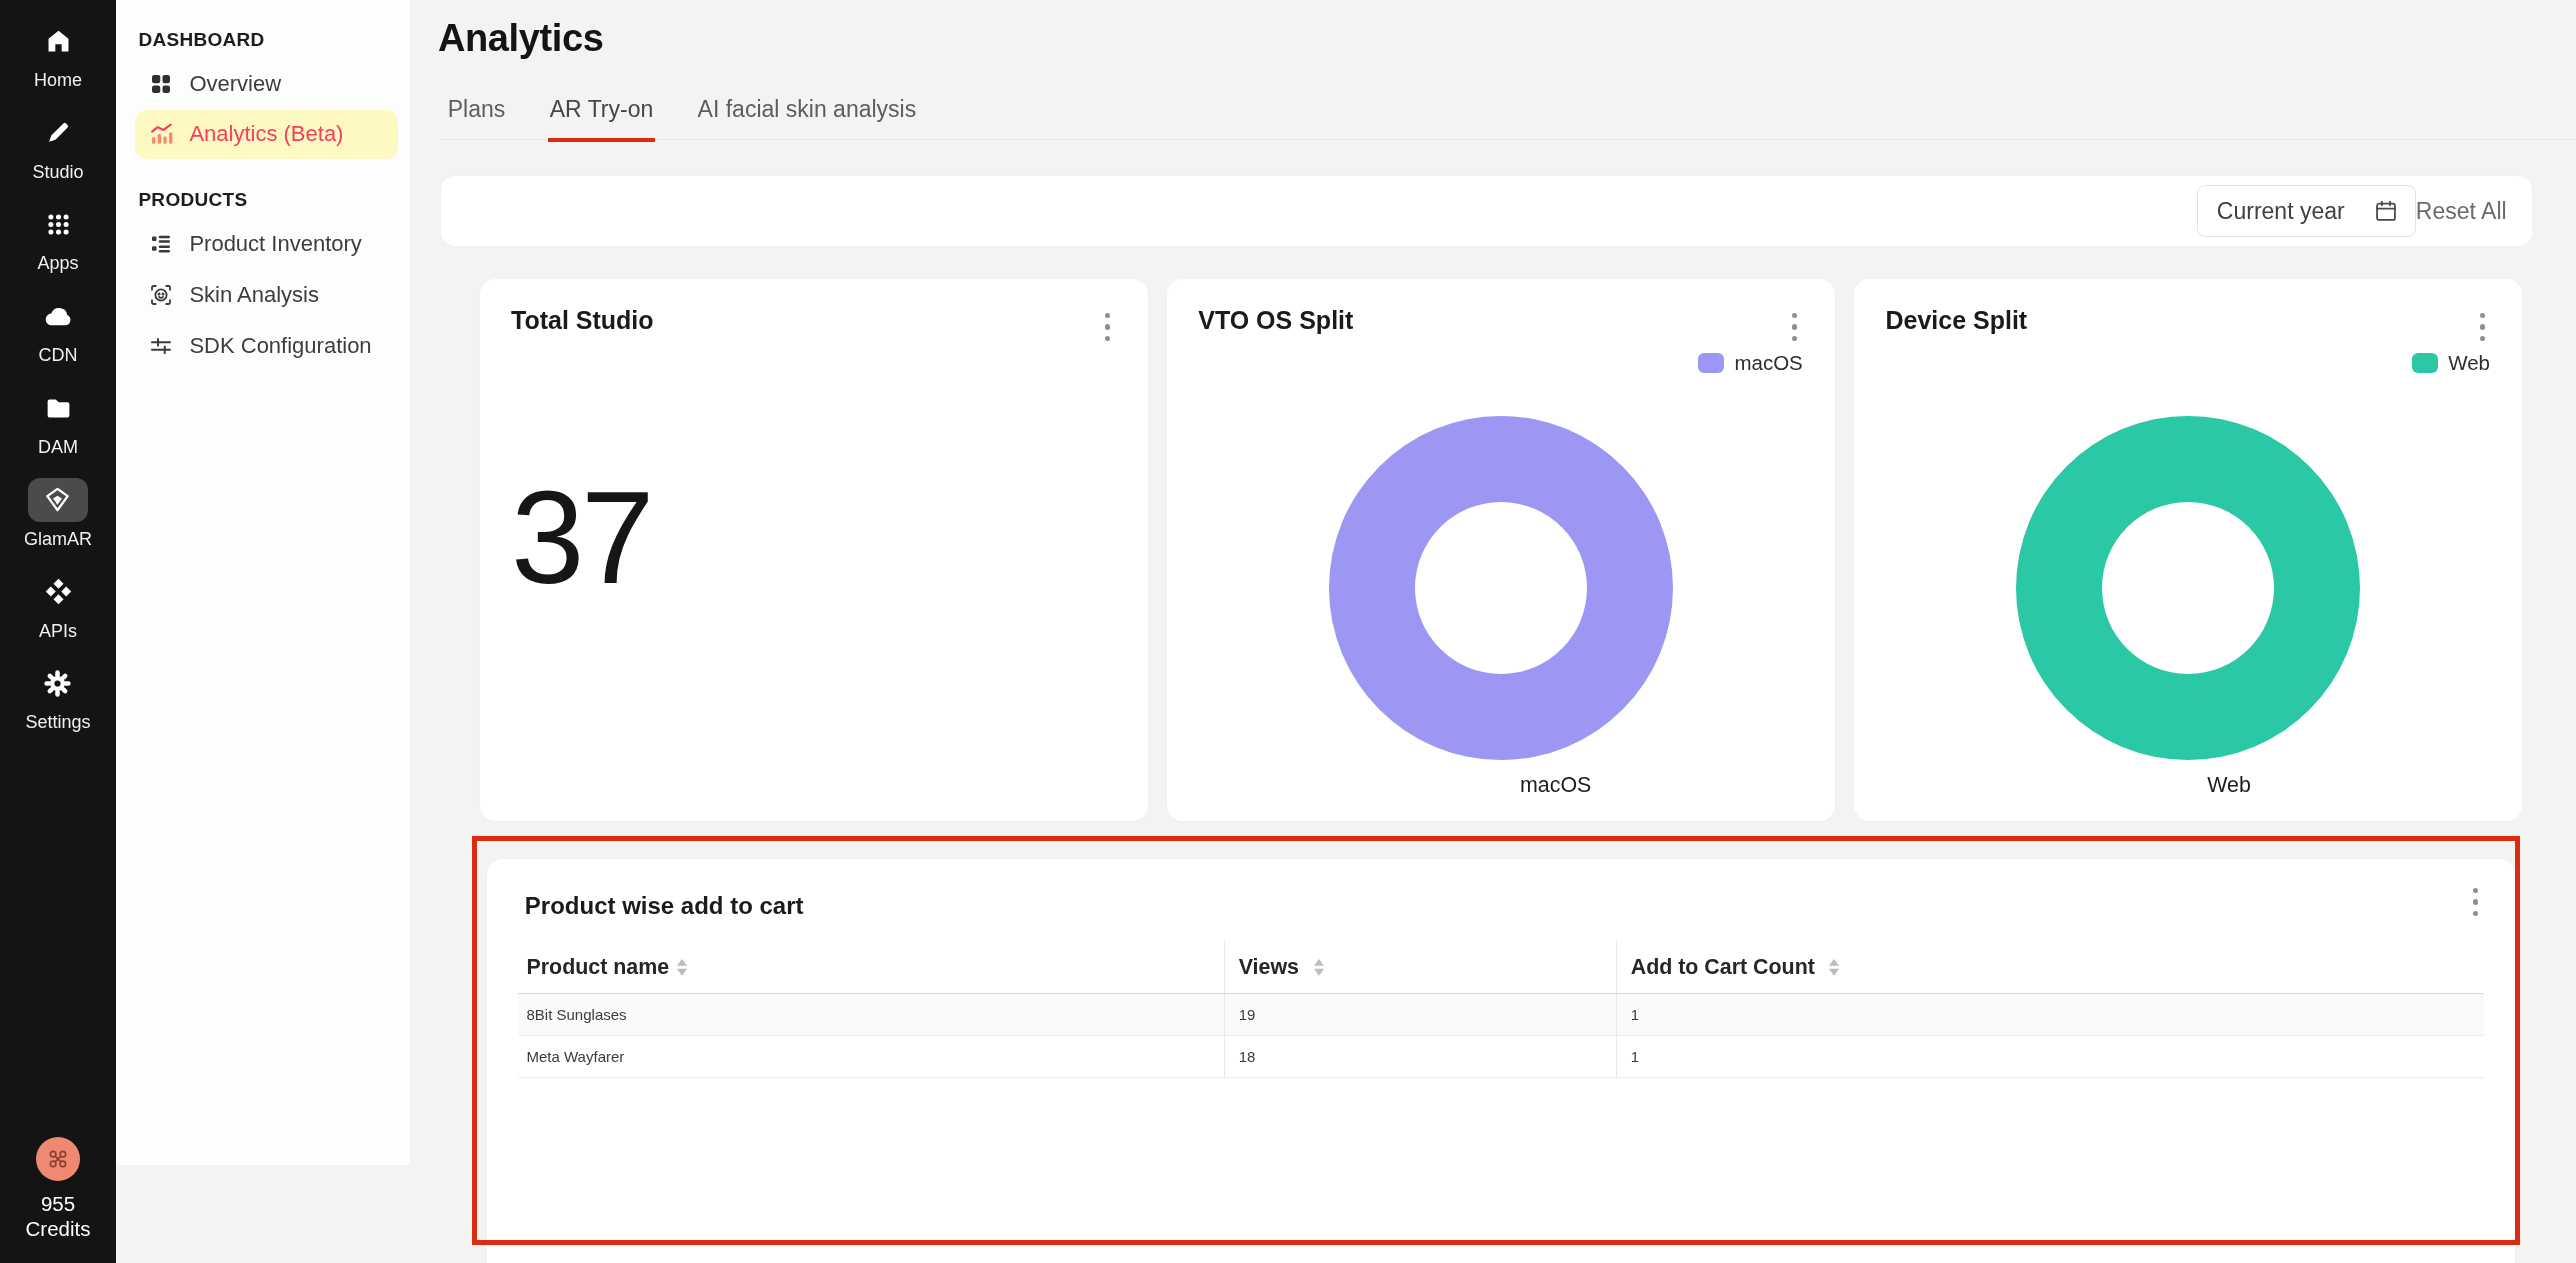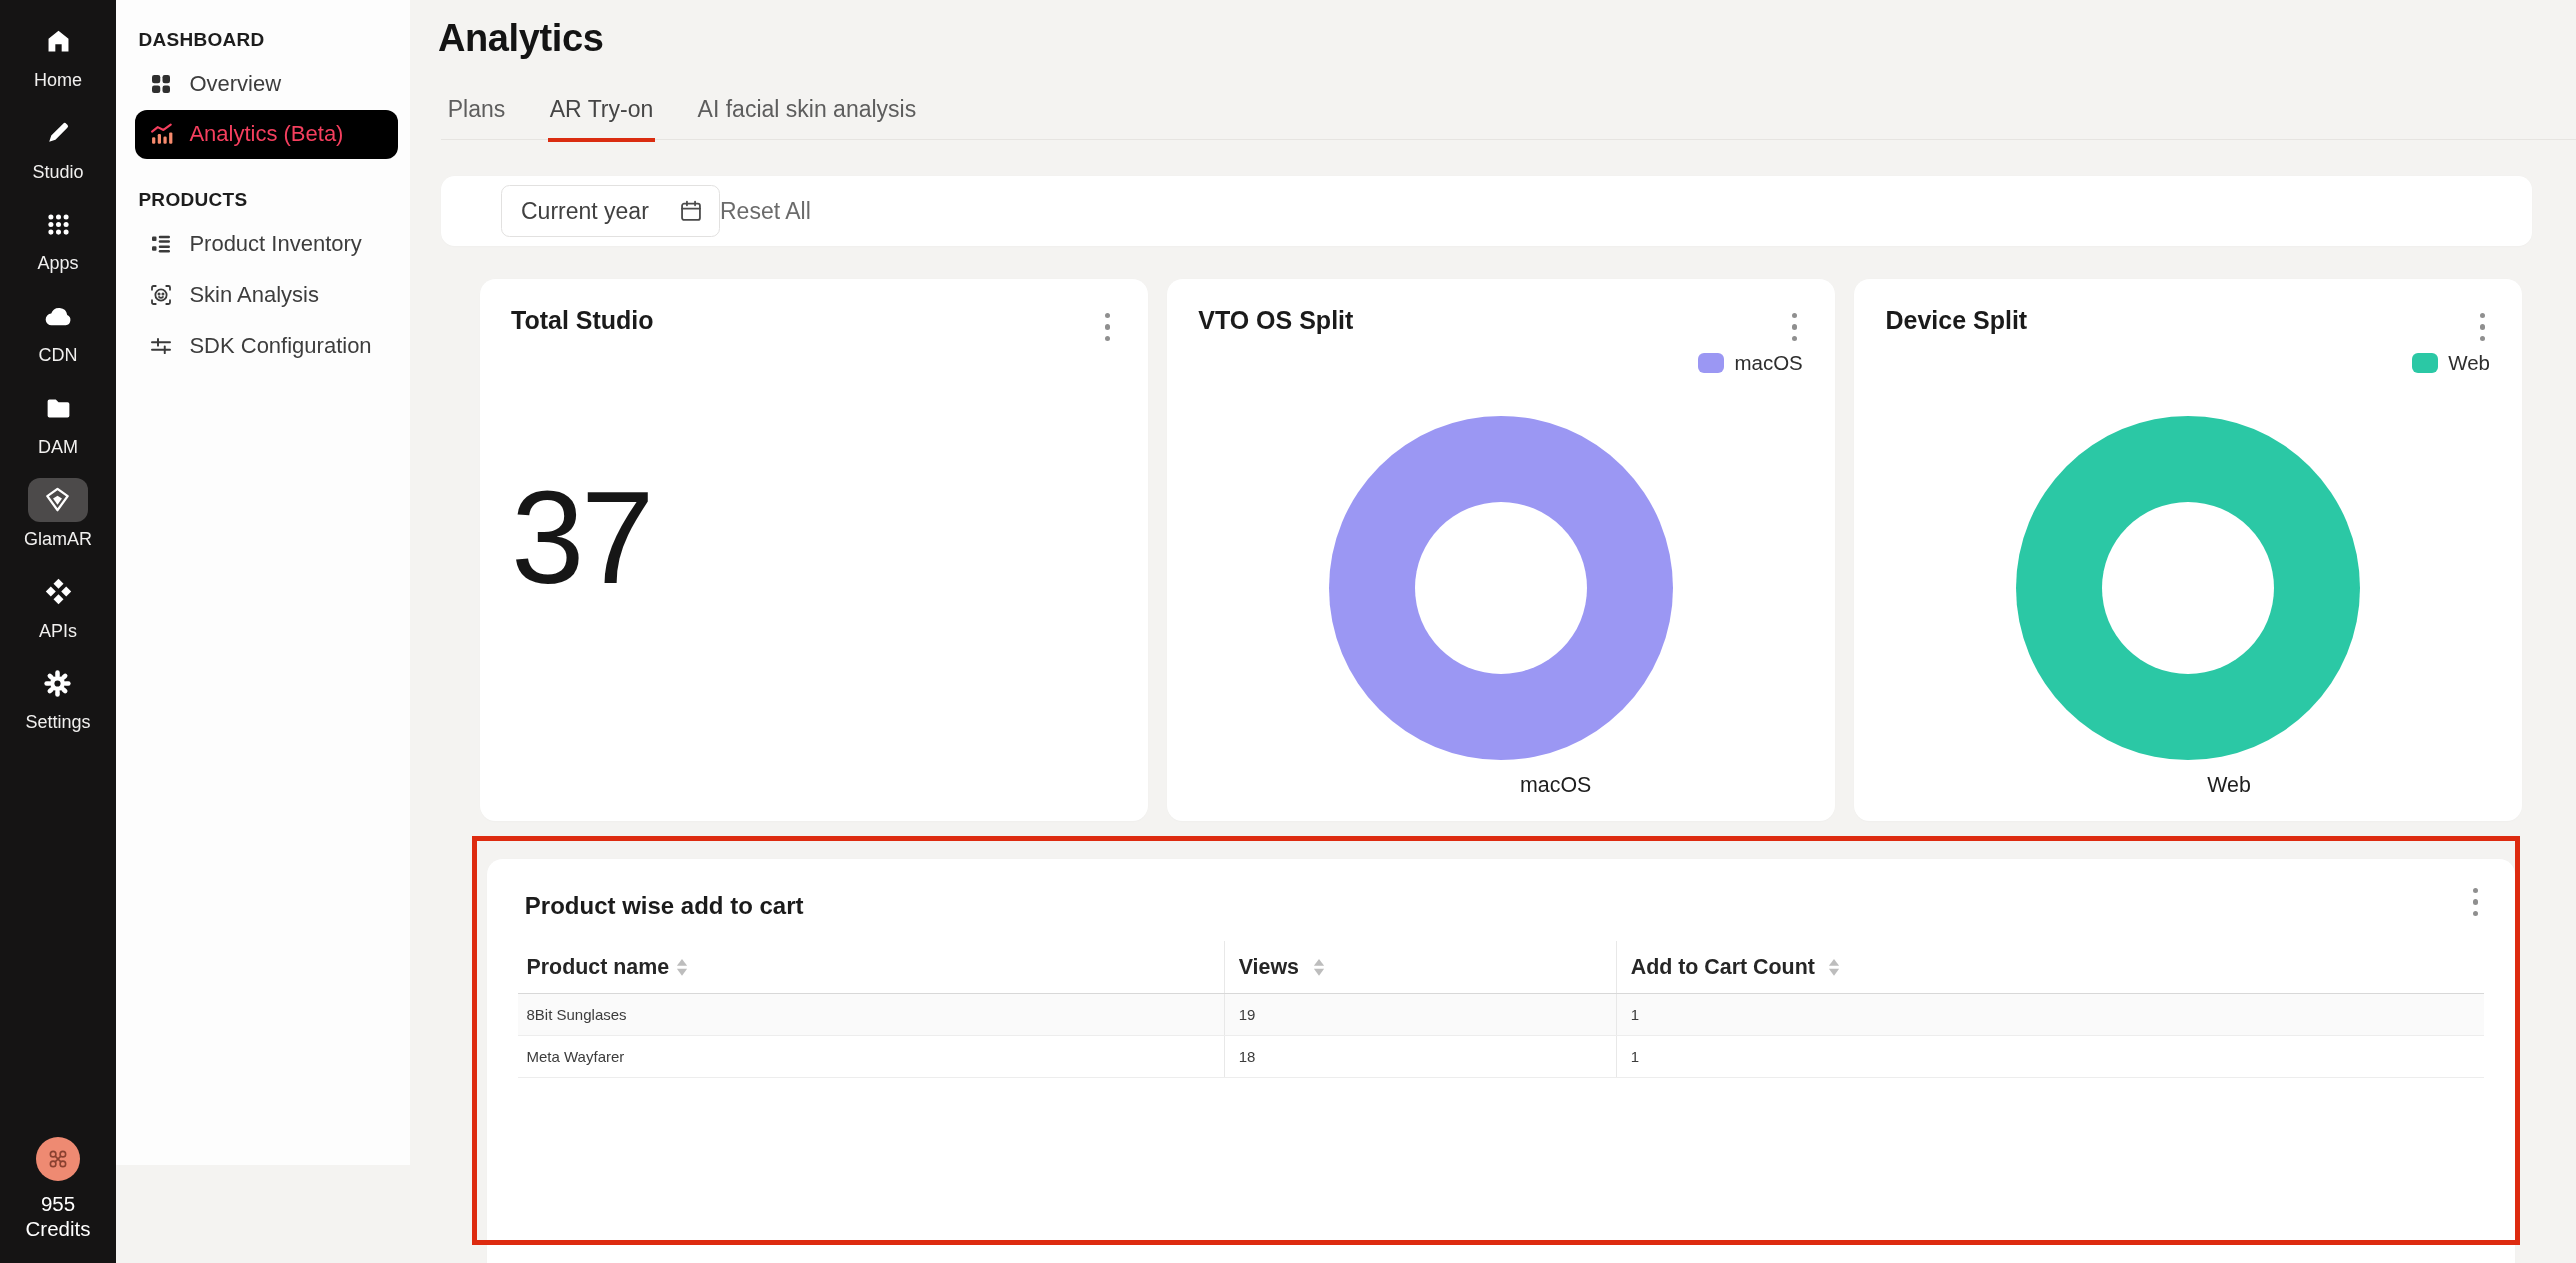--- a/index.html
+++ b/index.html
@@ -15,31 +15,31 @@
   .rail-spacer { flex:1; }
   .credits { display:flex; flex-direction:column; align-items:center; margin-bottom:22px; }
   .avatar { width:44px; height:44px; border-radius:50%; background:#ee8a72; display:flex; align-items:center; justify-content:center; margin-bottom:10.3px; }
   .credits-line { color:#fff; font-size:20.5px; line-height:25px; text-align:center; }
 
   
   .sidebar { position:absolute; left:103px; top:0; width:307px; height:1165px; background:#fdfdfd; border-top-left-radius:15.4px; border-bottom-left-radius:15.4px; padding:22px 12px 0 32px; z-index:4; }
   .section-title { font-size:19px; font-weight:700; color:#1d1d1d; letter-spacing:0.3px; margin:6.8px 0 8.5px 3.4px; }
   .side-item { display:flex; align-items:center; gap:15.4px; padding:11px 12px; border-radius:12px; font-size:22px; color:#3d3d3d; margin-bottom:1.7px; cursor:pointer; }
   .side-item .si-ico { width:27px; height:27px; display:flex; align-items:center; justify-content:center; flex:0 0 27px; }
-  .side-item.active { background:#000000; color:#f43f5e; font-weight:500; }
+  .side-item.active { background:#fef9c3; color:#f43f5e; font-weight:500; }
   .section-gap { height:22px; }
 
   
   .main { position:absolute; left:410px; top:0; right:0; height:100%; }
   .page-title { position:absolute; left:28px; top:17px; font-size:38px; font-weight:700; color:#141414; letter-spacing:-0.4px; }
   .tabs { position:absolute; left:31px; right:0; top:96px; display:flex; gap:41px; border-bottom:0.9px solid #e6e4e1; padding-left:5.1px; }
   .tab { font-size:23px; color:#5d5d5d; padding:0 1.7px 14.5px 1.7px; cursor:pointer; border-bottom:4.3px solid transparent; margin-bottom:-2.6px; }
   .tab.active { color:#454545; border-bottom-color:#da2c10; }
 
-  .filterbar { position:absolute; left:31px; right:44px; top:176px; height:70px; background:#ffffff; border-radius:13.7px; display:flex; align-items:center; justify-content:flex-start; padding:0 22px 0 60px; box-shadow:0 0.9px 1.7px rgba(0,0,0,.02); }
+  .filterbar { position:absolute; left:31px; right:44px; top:176px; height:70px; background:#ffffff; border-radius:13.7px; display:flex; align-items:center; justify-content:flex-end; padding:0 22px 0 60px; box-shadow:0 0.9px 1.7px rgba(0,0,0,.02); }
   .date-select { display:flex; align-items:center; justify-content:space-between; width:219px; height:52px; border:0.9px solid #e2e1e0; border-radius:8.5px; padding:0 15.4px 0 19px; font-size:23px; color:#414141; background:#fff; cursor:pointer; }
   .reset-all { font-size:23px; color:#6b6b6b; cursor:pointer; padding-right:3.4px; }
 
   .cards-row { position:absolute; left:70px; right:54px; top:279px; height:542px; display:flex; gap:19.7px; }
   .card { flex:1; background:#fff; border-radius:15.4px; padding:27px 31px; position:relative; box-shadow:0 0.9px 1.7px rgba(0,0,0,.02); }
   .card-title { font-size:25px; font-weight:700; color:#1b1b1b; }
   .kebab { position:absolute; top:31px; right:34px; display:flex; flex-direction:column; gap:6px; cursor:pointer; padding:3.4px; }
   .kebab i { width:5.1px; height:5.1px; border-radius:50%; background:#8f8f8f; }
 
   .big-value { margin-top:137px; font-size:132px; font-weight:500; color:#161616; letter-spacing:-3.4px; line-height:1; }

